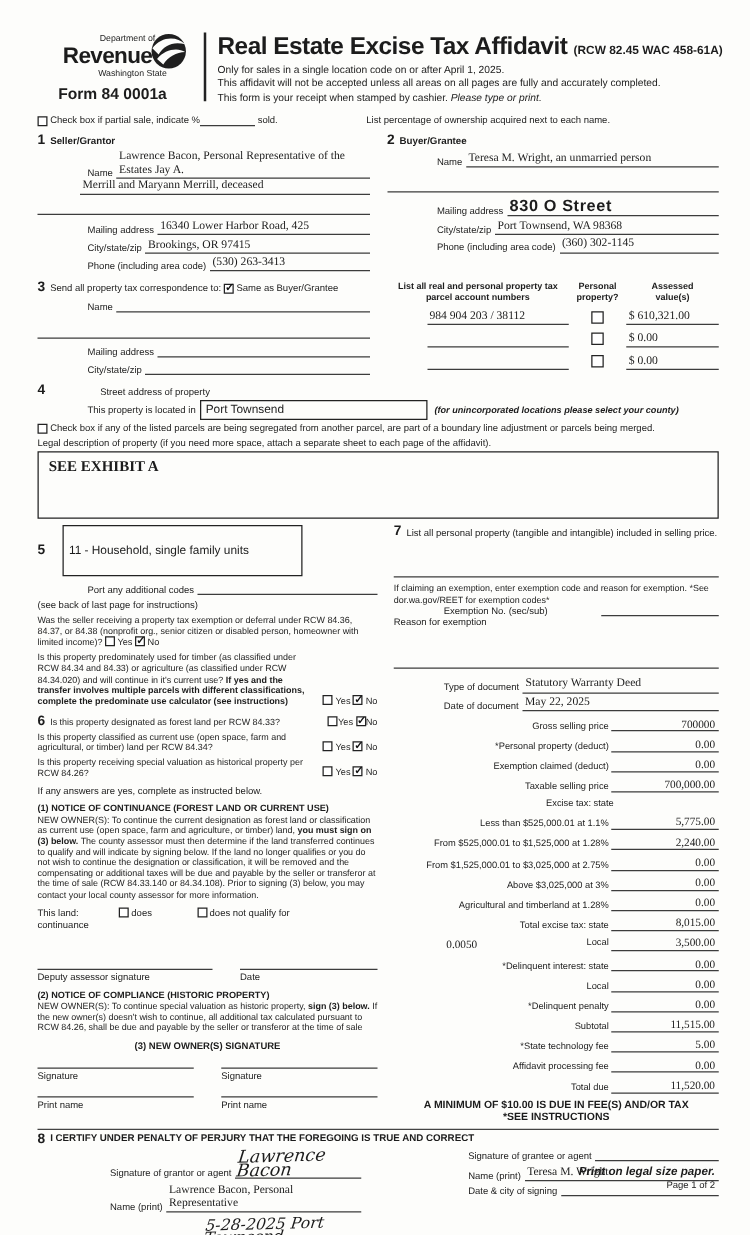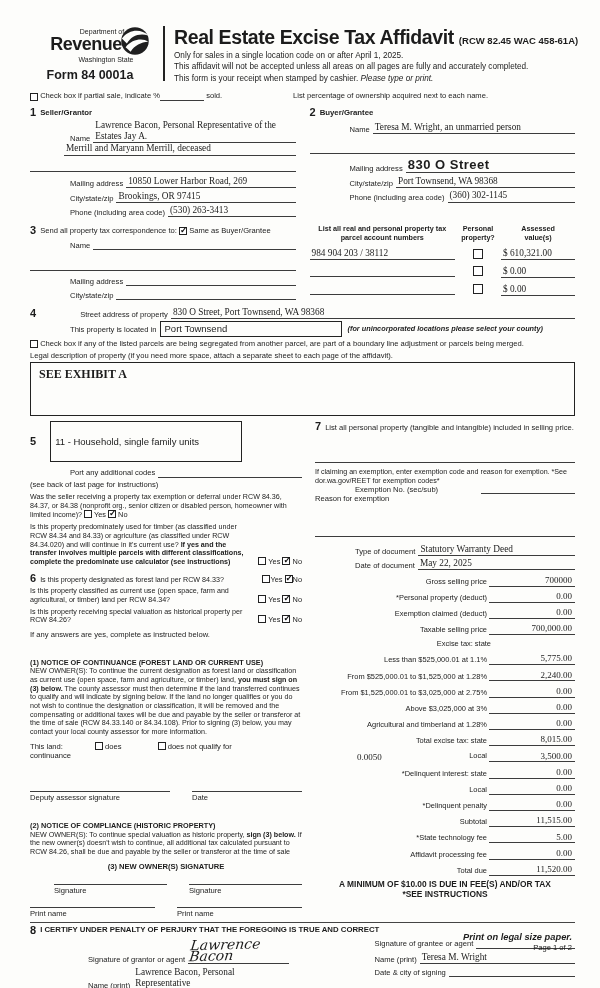--- a/index.html
+++ b/index.html
@@ -41,39 +41,39 @@
   
   .partial { display:flex; justify-content:space-between; align-items:flex-end; margin-top:8px; }
   .cols { display:flex; gap:14px; margin-top:6px; }
   .col { flex:1; min-width:0; }
   .pt2 { margin-top:2.5px; }
   .pt4 { margin-top:4.5px; }
   .buyeraddr { font-size:13px; font-weight:bold; font-family:"Liberation Sans",sans-serif; letter-spacing:0.5px; }
   
   .ptable { font-size:7.2px; }
   .phead { display:flex; text-align:center; font-weight:bold; }
-  .prow { display:flex; align-items:center; margin-top:5.5px; }
+  .prow { display:flex; align-items:flex-end; margin-top:5.5px;margin-left:32px; }
   .pc1 { flex:1; border-bottom:1px solid #3c3c3c; padding:0 2px; min-height:10px; }
   .pc2 { width:46px; text-align:center; flex:none; }
   .pc3 { width:74px; border-bottom:1px solid #3c3c3c; flex:none; padding:0 2px; min-height:10px; }
   
   .locbox { border:1px solid #222; width:182px; padding:1px 4px; font-size:9.5px; flex:none; }
   .legalbox { border:1px solid #222; height:54px; margin-top:2px; padding:4px 8px; }
   .legalval { font-family:"Liberation Serif", serif; font-weight:bold; font-size:12px; }
   
   .main { display:flex; gap:13px; margin-top:5px; }
   .lcol { width:272px; flex:none; }
   .rcol { flex:1; min-width:0; }
   .codebox { border:1px solid #222; flex:1; padding:14px 4px; font-size:9.5px; margin-right:60px; }
   .q { margin-top:4px; }
   .qflex { display:flex; margin-top:3px; }
   .qflex .qt { flex:1; padding-right:4px; }
   .qflex .yn { align-self:flex-end; }
   .smallp { font-size:7.15px; line-height:1.21; }
-  .ntitle { font-weight:bold; margin-top:20px; font-size:7.3px; }
+  .ntitle { font-weight:bold; margin-top:6px; font-size:7.3px; }
   .landline { display:flex; margin-top:5px; gap:4px; }
   .sigpair { display:flex; gap:22px; margin-top:10px; }
   .sigpair .sg { flex:1; border-top:1px solid #3c3c3c; padding-top:1px; }
   
   .trow { display:flex; align-items:flex-end; margin-top:4.4px; }
   .tlbl { flex:1; text-align:right; white-space:nowrap; padding-right:2px; font-size:7.45px; }
   .tfill { width:86px; border-bottom:1px solid #3c3c3c; text-align:right; flex:none; min-height:9px; }
   .tval { font-family:"Liberation Serif", serif; font-size:9px; padding-right:3px; }
   .theader { text-align:right; padding-right:84px; margin-top:5px; font-size:7.45px; }
   .lprefix { font-family:"Liberation Serif", serif; font-size:9px; }
@@ -139,21 +139,21 @@
           <span class="fl"><span class="serif">Lawrence Bacon, Personal Representative of the Estates Jay A.</span></span>
         </div>
       <div class="frow">
           <span class="fl" style="margin-left:34px;"><span class="serif">Merrill and Maryann Merrill, deceased</span></span>
         </div>
       <div class="frow" style="margin-top:7px;">
           <span class="fl"></span>
         </div>
       <div class="frow pt4">
           <span class="lbl">Mailing address</span>
-          <span class="fl"><span class="serif">10850 Lower Harbor Road, 269</span></span>
+          <span class="fl"><span class="serif">16340 Lower Harbor Road, 425</span></span>
         </div>
       <div class="frow pt2">
           <span class="lbl">City/state/zip</span>
           <span class="fl"><span class="serif">Brookings, OR 97415</span></span>
         </div>
       <div class="frow pt2">
           <span class="lbl">Phone (including area code)</span>
           <span class="fl"><span class="serif">(530) 263-3413</span></span>
         </div>
     </div>
@@ -229,21 +229,20 @@
         <span class="pc2"><span class="cb" style="width:10px;height:10px;"></span></span>
         <span class="pc3"><span class="serif">$ 0.00</span></span>
       </div>
     </div>
   </div>
 
   <div style="margin-top:7px;">
     <div class="frow">
       <span class="secno">4</span>
       <span class="lbl">Street address of property</span>
-      <span class="fl"><span class="serif">830 O Street, Port Townsend, WA 98368</span></span>
     </div>
     <div class="frow pt2" style="align-items:center;">
       <span class="lbl">This property is located in</span>
       <span class="locbox">Port Townsend</span>
       <span class="it" style="margin-left:6px; font-weight:bold; font-size:7.3px;">(for unincorporated locations please select your county)</span>
     </div>
     <div class="frow pt2" style="align-items:center;">
       <span class="cb"></span>&nbsp;
       <span>Check box if any of the listed parcels are being segregated from another parcel, are part of a boundary line adjustment or parcels being merged.</span>
     </div>
@@ -302,21 +301,21 @@
 
       <div class="sigpair" style="margin-top:31px;">
         <div class="sg"><span>Deputy assessor signature</span></div>
         <div class="sg" style="max-width:110px;"><span>Date</span></div>
       </div>
 
       <div class="ntitle">(2) NOTICE OF COMPLIANCE (HISTORIC PROPERTY)</div>
       <div class="smallp"><span>NEW OWNER(S): To continue special valuation as historic property, </span><span class="bold">sign (3) below.</span><span> If the new owner(s) doesn't wish to continue, all additional tax calculated pursuant to RCW 84.26, shall be due and payable by the seller or transferor at the time of sale</span></div>
 
       <div class="bold" style="text-align:center; margin-top:5px; font-size:7.6px;">(3) NEW OWNER(S) SIGNATURE</div>
-      <div class="sigpair" style="margin-top:13px;margin-left:24px;">
+      <div class="sigpair" style="margin-top:13px;">
         <div class="sg"><span>Signature</span></div>
         <div class="sg"><span>Signature</span></div>
       </div>
       <div class="sigpair" style="margin-top:12px;">
         <div class="sg"><span>Print name</span></div>
         <div class="sg"><span>Print name</span></div>
       </div>
     </div>
 
     <div class="rcol">

